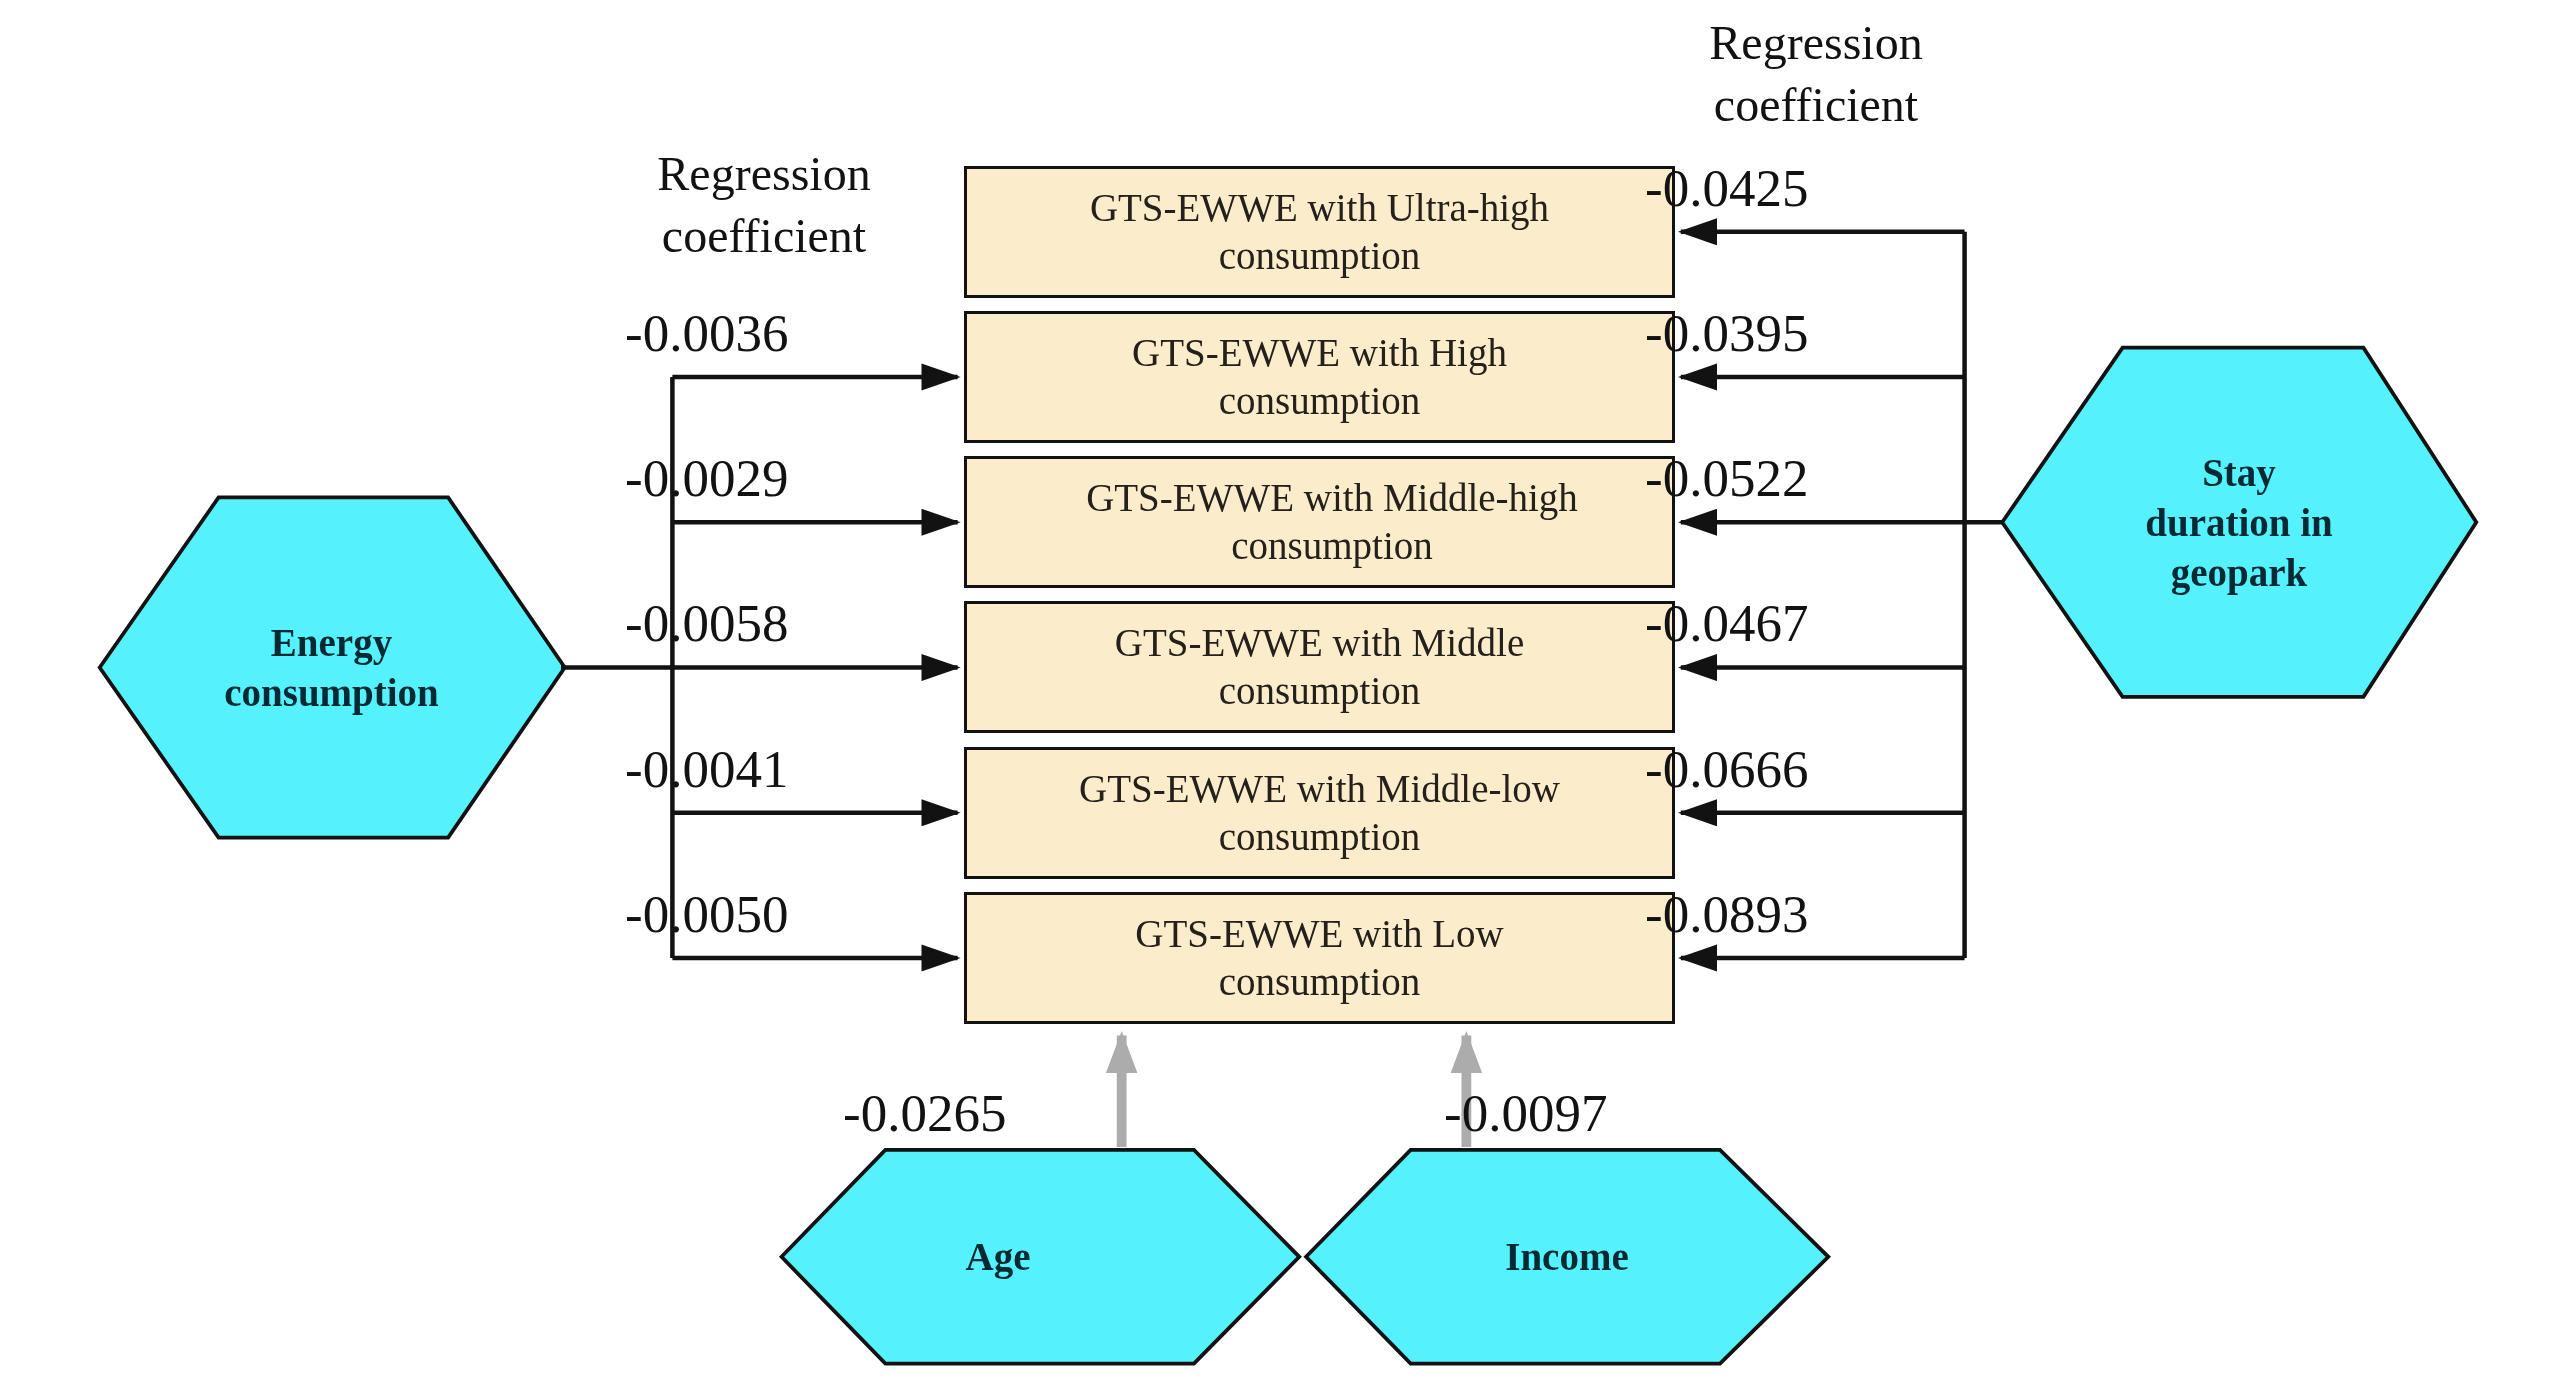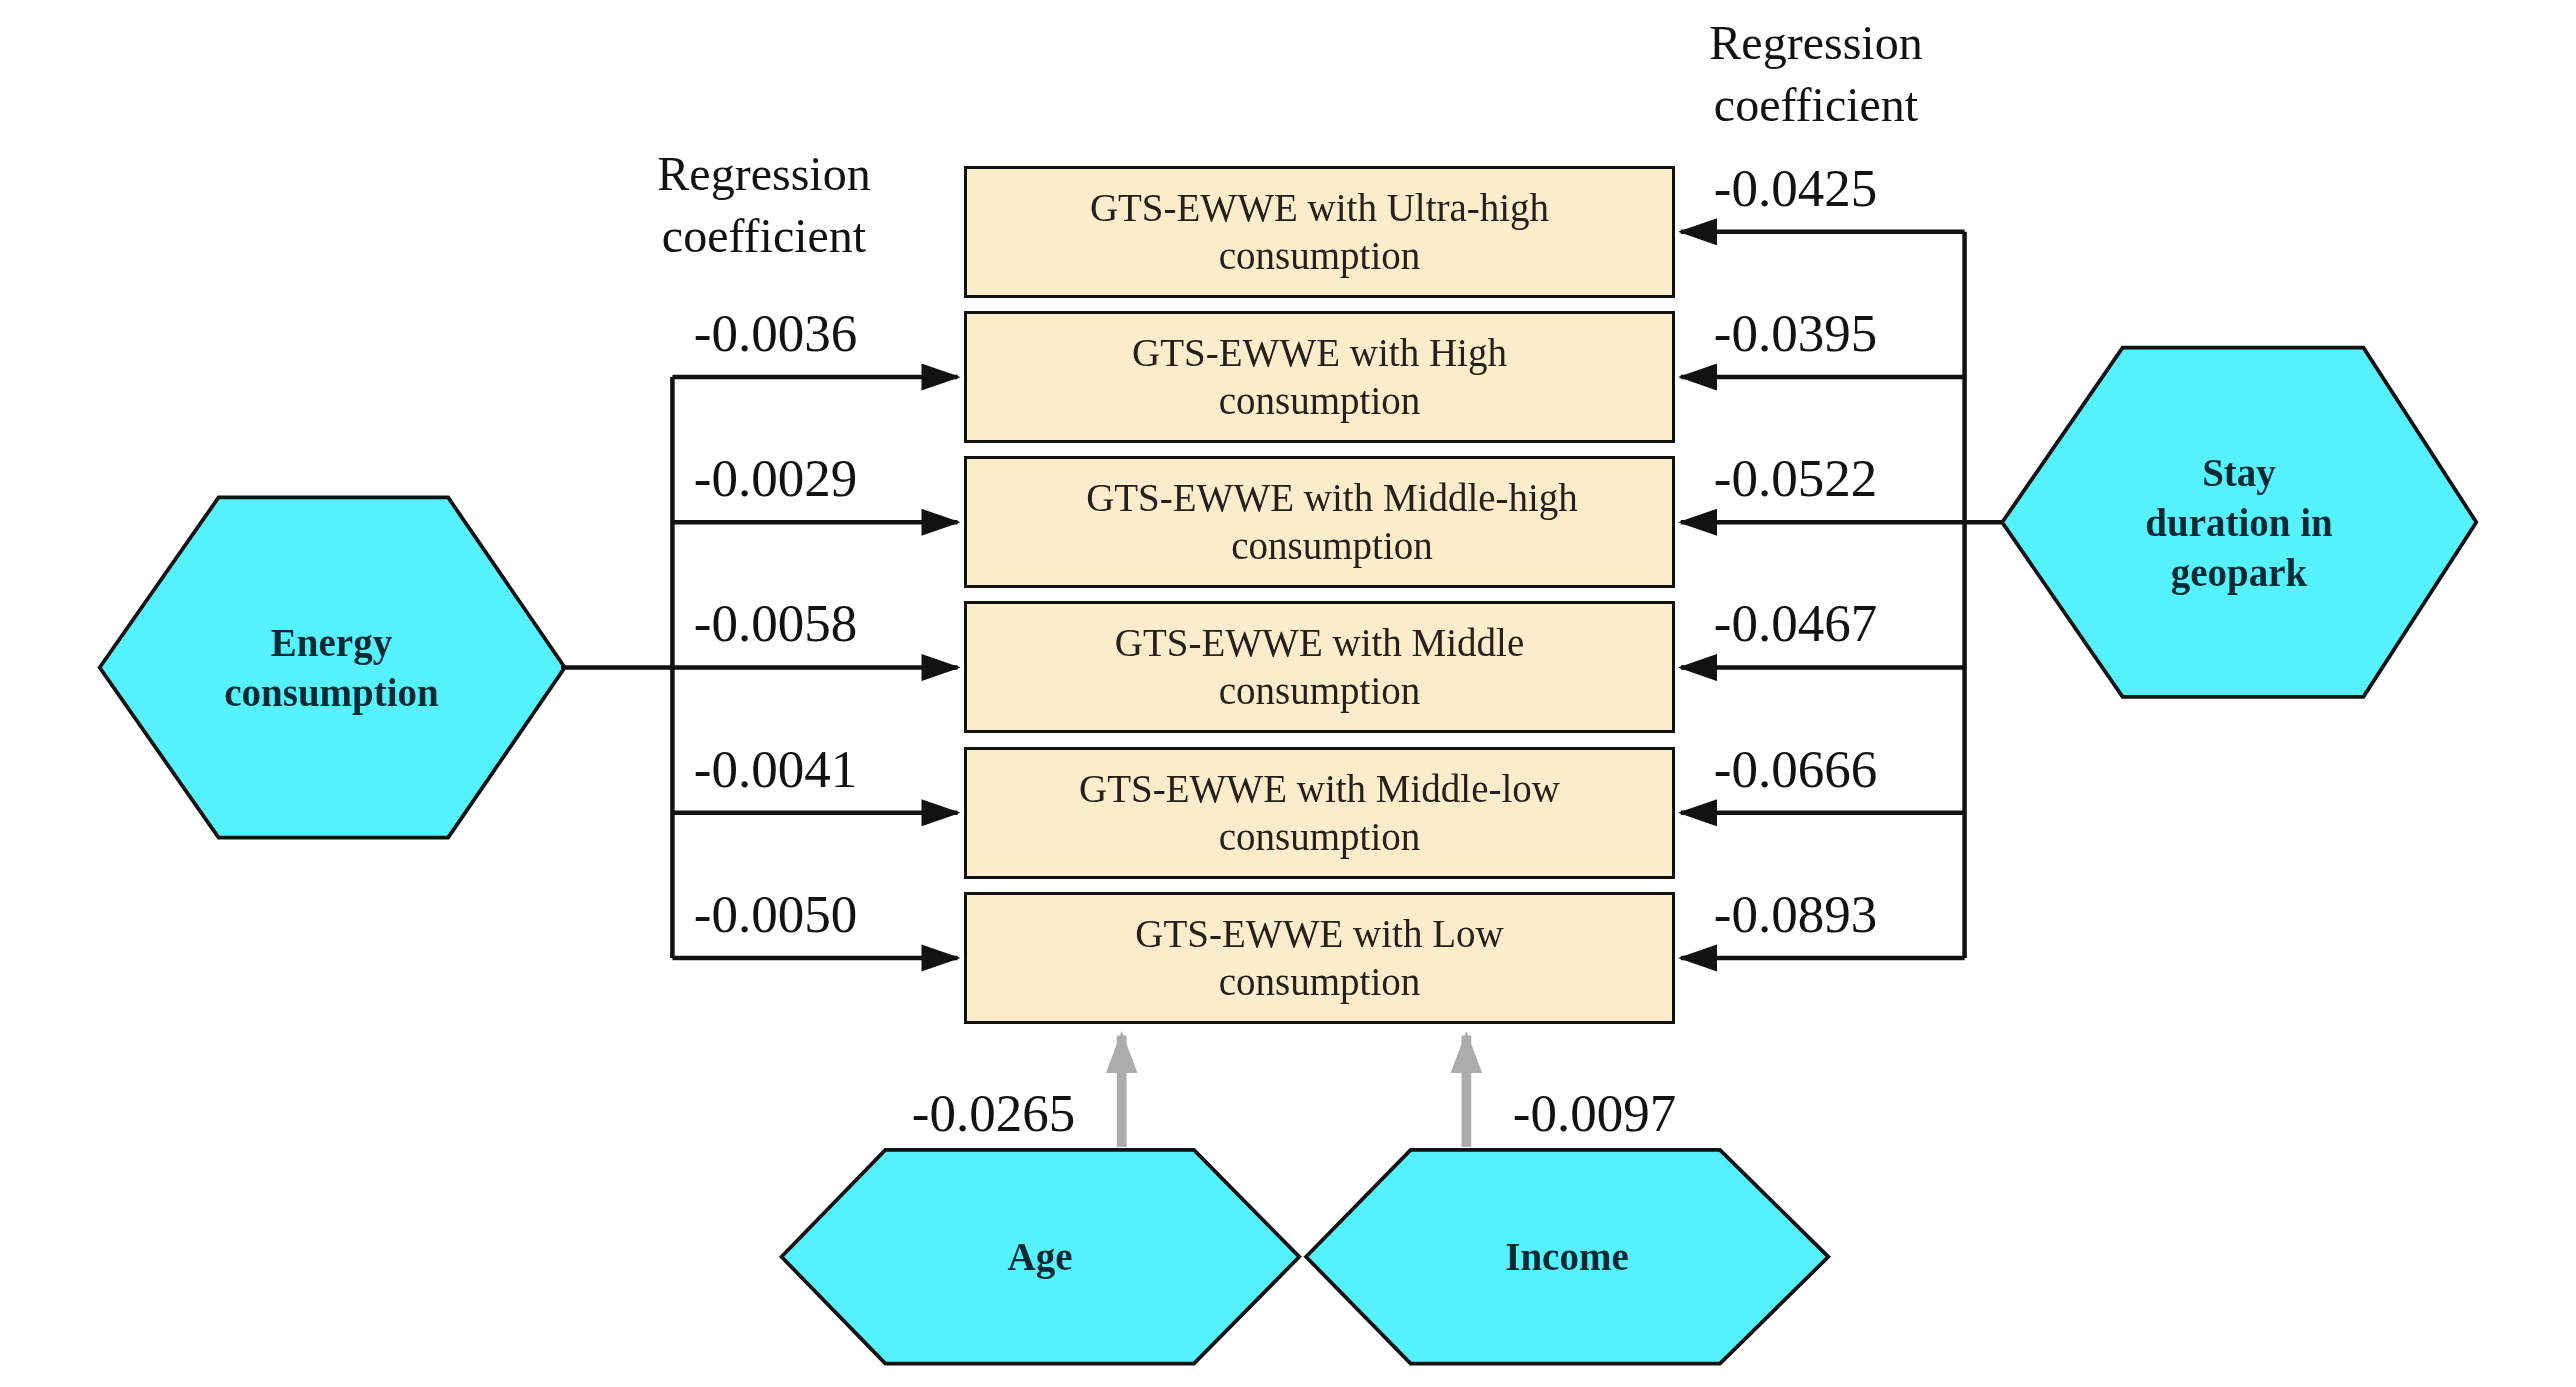--- a/index.html
+++ b/index.html
@@ -24,21 +24,21 @@
   .mkg{fill:var(--gray-arrow);}
   .gts-box{
     position:absolute;left:964px;width:711px;height:132px;
     background:var(--box-fill);border:3.8px solid var(--line);
     box-sizing:border-box;display:flex;align-items:center;justify-content:center;
   }
   .gts-box .box-label{
     width:572px;text-align:center;font-size:39px;line-height:48px;color:var(--box-text);
   }
   .coef{
-    position:absolute;width:301px;height:68px;line-height:68px;text-align:center;
+    position:absolute;width:301px;height:68px;line-height:68px;
     font-size:53px;color:var(--coefficient-text);
   }
   .coef-left{left:625px;}
   .coef-right{left:1645px;}
   .header{
     position:absolute;width:452px;text-align:center;font-size:48px;line-height:62px;
     color:var(--coefficient-text);white-space:pre-line;
   }
   .hexlabel{
     position:absolute;display:flex;align-items:center;justify-content:center;
@@ -124,21 +124,21 @@
 
   <div class="coef" style="left:843px;top:1079px;">-0.0265</div>
   <div class="coef" style="left:1444px;top:1079px;">-0.0097</div>
 
   <div class="hexlabel" style="left:2002px;top:348px;width:474px;height:349px;">
     <div style="width:226px;margin:0 auto;">Stay duration in geopark</div>
   </div>
   <div class="hexlabel" style="left:99px;top:498px;width:465px;height:340px;">
     <div style="width:301px;margin:0 auto;">Energy consumption</div>
   </div>
-  <div class="hexlabel" style="left:781px;top:1150px;width:518px;height:214px;">
+  <div class="hexlabel" style="left:739px;top:1150px;width:518px;height:214px;">
     <div>Age</div>
   </div>
   <div class="hexlabel" style="left:1306px;top:1150px;width:522px;height:214px;">
     <div>Income</div>
   </div>
 
 </div>
 
 
 </body></html>

